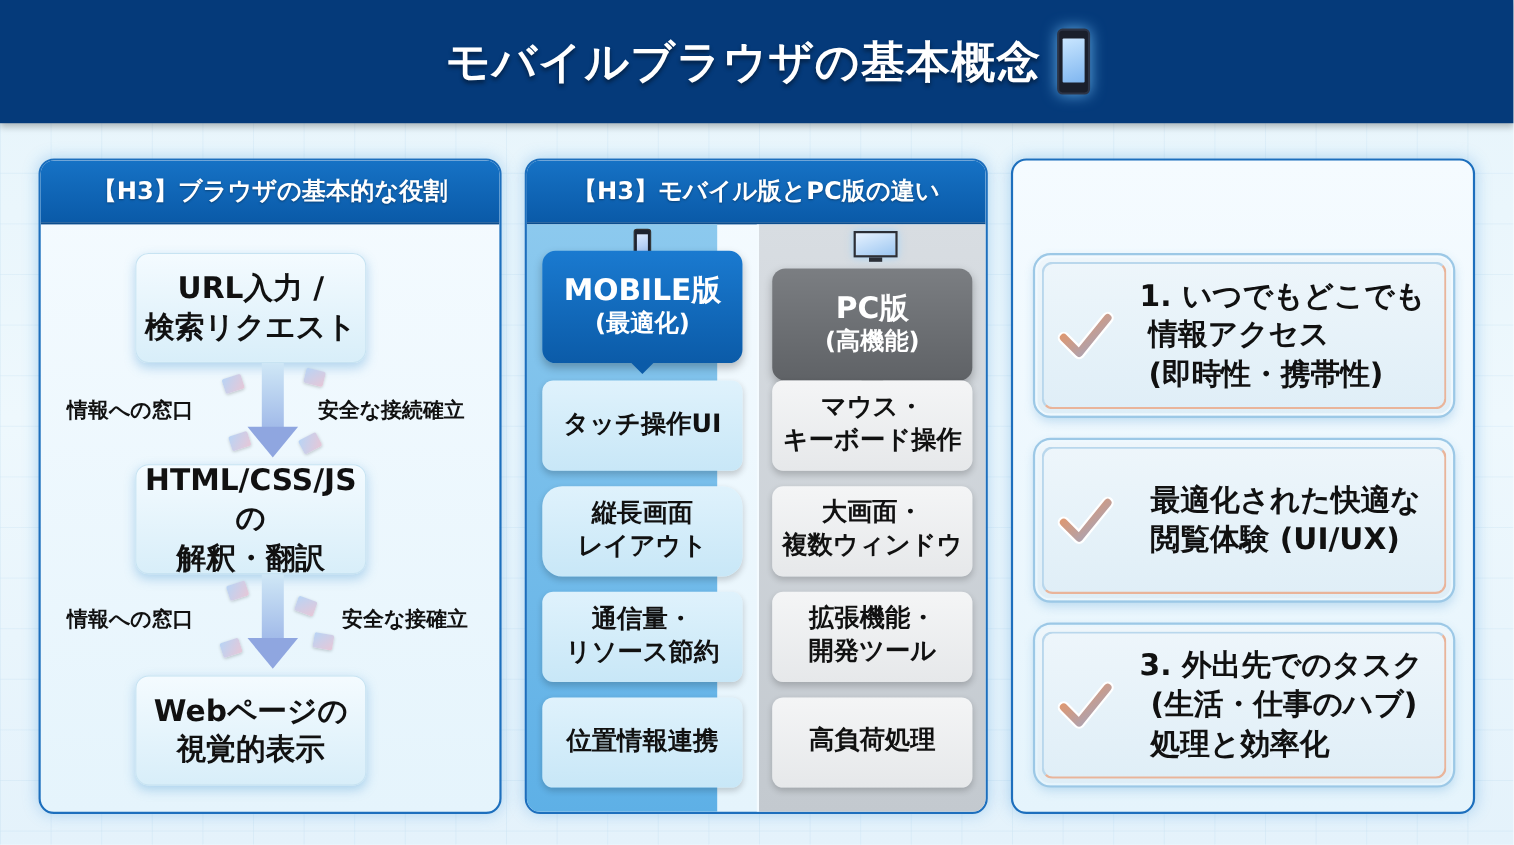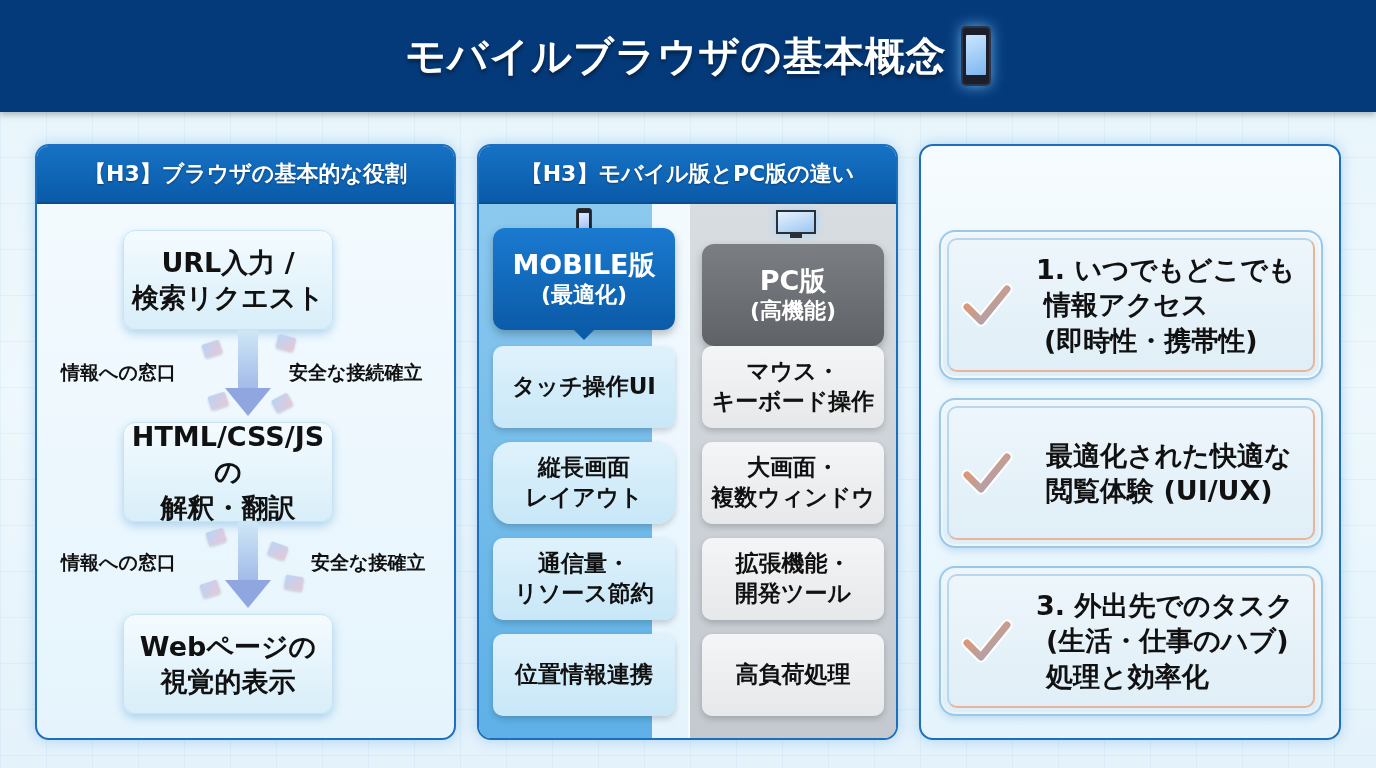--- a/index.html
+++ b/index.html
@@ -126,21 +126,21 @@
     position: absolute; left: 14px; top: 24px; width: 12px; height: 4px; background: #2b2f37;
   }
   .cell {
     position: absolute; left: 14px; width: 182px; height: 82px;
     border-radius: 10px; font-weight: bold; font-size: 23px;
     display: flex; align-items: center; justify-content: center; text-align: center;
     line-height: 1.3; white-space: pre-line;
     box-shadow: 0 3px 6px rgba(0,0,0,.18);
   }
   .col-mobile .cell { background: linear-gradient(180deg,#dff2fc,#c8e7f7); }
-  .col-pc .cell { left: 12px; background: linear-gradient(180deg,#f4f5f6,#e6e8ea); }
+  .col-pc .cell { left: 12px; background: linear-gradient(180deg,#f4f5f6,#e6e8ea); font-family: Liberation Mono, monospace; }
 
   
   .reason {
     position: absolute; left: 20px; width: 380px; height: 146px;
     border-radius: 14px;
     background: linear-gradient(180deg,#eef6fb,#dfeef7);
     border: 2px solid transparent;
     background-clip: padding-box;
     box-shadow: 0 0 0 2px #9cc8e6, 0 4px 10px rgba(70,150,210,.3);
   }

